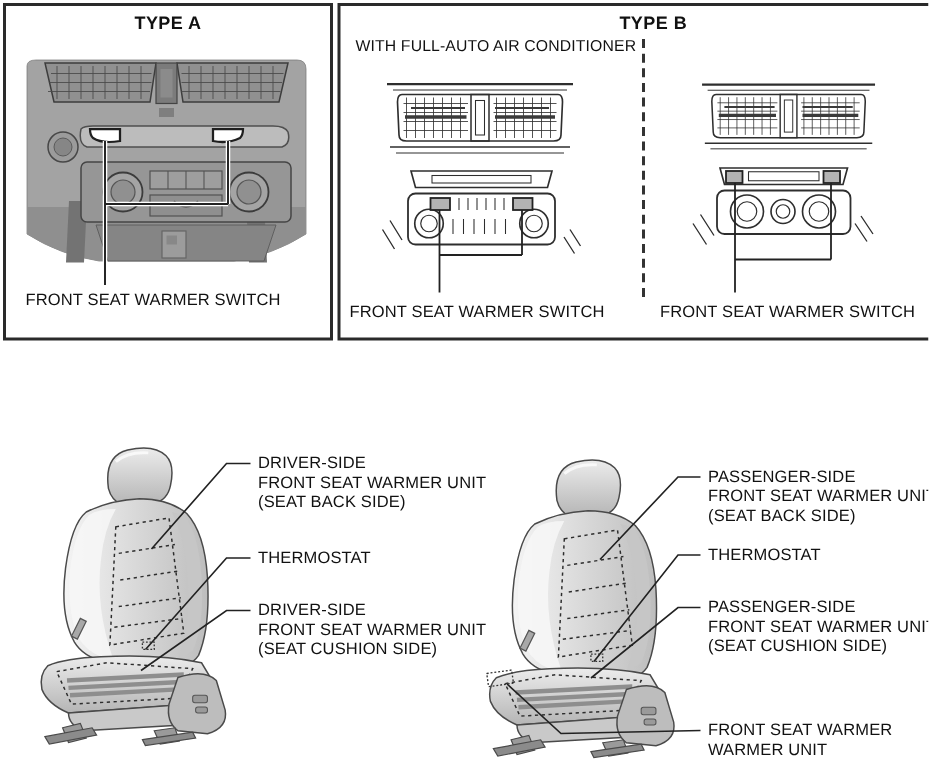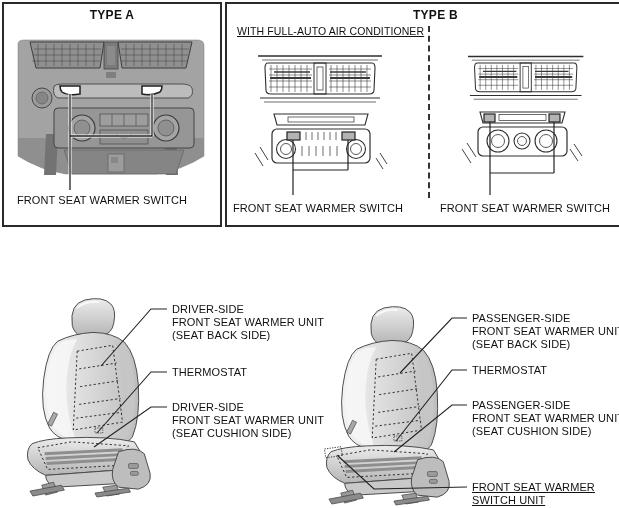--- a/index.html
+++ b/index.html
@@ -131,21 +131,21 @@
       <path d="M54,56 V98 M136,56 V98 M54,98 H136 M54,98 V152" fill="none" stroke="#222" stroke-width="1.3"></path>
     </svg>
 
     <div class="switch-label" style="left:13px;top:190px;">FRONT SEAT WARMER SWITCH</div>
   </div>
 
   <div class="box" style="left:225px;top:2px;width:421px;height:225px;">
     <div class="box-title">TYPE B</div>
     <div class="divider" style="left:201px;top:22px;height:172px;"></div>
 
-    <div class="subtitle" style="left:10px;top:21px;text-decoration:underline;">WITH FULL-AUTO AIR CONDITIONER</div>
+    <div class="subtitle" style="left:10px;top:21px;">WITH FULL-AUTO AIR CONDITIONER</div>
     <svg style="left:3px;top:44px;" width="192" height="152" viewBox="0 0 192 152">
       <use href="#vent-assembly"></use>
       <g fill="none" stroke="#2e2e2e">
         <path d="M44,66 L138,66 L135,77 L47,77 Z" stroke-width="1.1" fill="#fff"></path>
         <rect x="58" y="69" width="66" height="5" stroke-width="0.7"></rect>
         <rect x="42" y="81" width="98" height="34" rx="5" stroke-width="1.2" fill="#fff"></rect>
         <circle cx="56" cy="101" r="9.5" stroke-width="1.1"></circle>
         <circle cx="56" cy="101" r="5.5" stroke-width="0.8"></circle>
         <circle cx="126" cy="101" r="9.5" stroke-width="1.1"></circle>
         <circle cx="126" cy="101" r="5.5" stroke-width="0.8"></circle>
@@ -219,18 +219,18 @@
     <div>PASSENGER-SIDE</div>
     <div>FRONT SEAT WARMER UNIT</div>
     <div>(SEAT BACK SIDE)</div>
   </div>
   <div class="callout" style="left:472px;top:364px;">THERMOSTAT</div>
   <div class="callout" style="left:472px;top:399px;">
     <div>PASSENGER-SIDE</div>
     <div>FRONT SEAT WARMER UNIT</div>
     <div>(SEAT CUSHION SIDE)</div>
   </div>
-  <div class="callout" style="left:472px;top:481px;text-decoration:underline;">
+  <div class="callout" style="left:472px;top:481px;">
     <div>FRONT SEAT WARMER</div>
-    <div>SWITCH UNIT</div>
+    <div>WARMER UNIT</div>
   </div>
 
 </div>
 
 </body></html>

